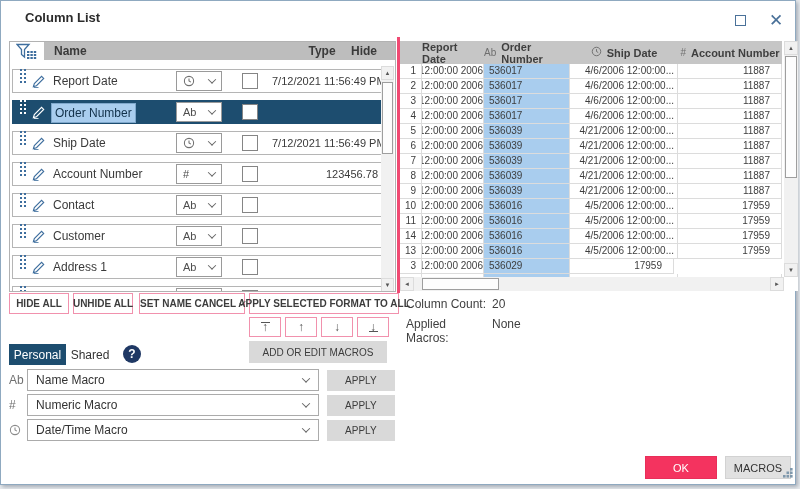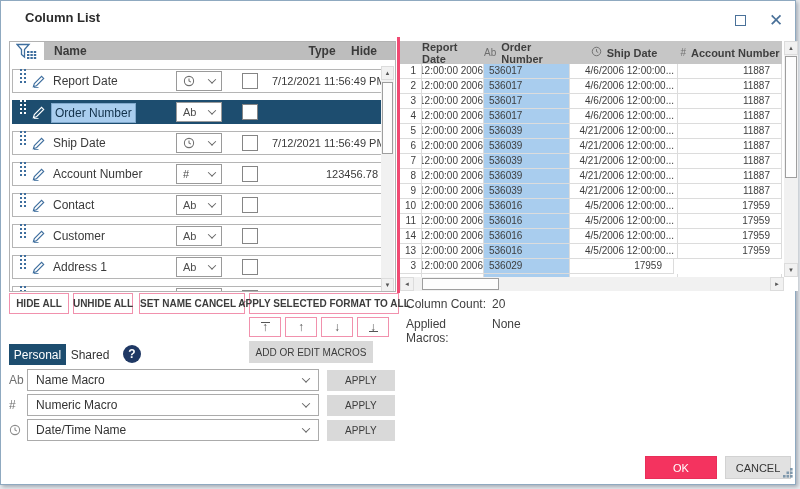--- a/index.html
+++ b/index.html
@@ -78,21 +78,21 @@
   .mv .bar.top { top: 4px; }
   .mv .bar.bot { bottom: 4px; }
   #mv1 { left: 248px; } #mv2 { left: 284px; } #mv3 { left: 320px; } #mv4 { left: 356px; }
 
   
   .tab { position: absolute; top: 343px; height: 21px; font-size: 12px; display: flex; align-items: center; justify-content: center; cursor: pointer; }
   #tab-personal { left: 8px; width: 57px; background: #1d4d6f; color: #fff; }
   #tab-shared { left: 65px; width: 48px; background: #fff; color: #333; }
   .help { position: absolute; left: 122px; top: 344px; width: 18px; height: 18px; border-radius: 50%; background: #1f3864; color: #fff; font-size: 12px; font-weight: bold; display: flex; align-items: center; justify-content: center; cursor: pointer; }
   .graybtn { position: absolute; background: #d9d9d9; border: none; color: #3c3c3c; font-size: 10px; font-family: "Liberation Sans", sans-serif; display: flex; align-items: center; justify-content: center; cursor: pointer; }
-  #btn-add-macros { left: 248px; top: 340px; width: 124px; height: 22px; }
+  #btn-add-macros { left: 248px; top: 340px; width: 138px; height: 22px; }
   .mrow { position: absolute; left: 8px; width: 386px; height: 22px; display: flex; align-items: center; }
   #mrow1 { top: 368px; } #mrow2 { top: 393px; } #mrow3 { top: 418px; }
   .micon { width: 19px; font-size: 12px; color: #707070; display: flex; align-items: center; }
   .mselect { width: 306px; height: 22px; background: #fff; border: 1px solid #ababab; display: flex; align-items: center; justify-content: space-between; padding: 0 9px 0 8px; font-size: 12px; color: #333; cursor: pointer; }
   .mapply { margin-left: 8px; width: 72px; height: 21px; position: static; }
 
   
   .pinkline { position: absolute; left: 396px; top: 36px; width: 3px; height: 256px; background: #f04a73; }
   .grid { position: absolute; left: 399px; top: 40px; width: 398px; height: 250px; background: #fff; font-size: 10px; }
   .ghead { display: flex; height: 23px; background: #c6c6c6; font-weight: bold; color: #3f3f3f; font-size: 11px; align-items: center; width: 382px; }
@@ -391,21 +391,21 @@
       <button class="graybtn mapply">APPLY</button>
     </div>
   <div class="mrow" id="mrow3">
       <span class="micon">
         <svg width="12" height="12" viewBox="0 0 14 14">
           <circle cx="7" cy="7" r="5.4" fill="none" stroke="#8a8a8a" stroke-width="1.2"></circle>
           <path d="M7 4 v3 l2.2 1.3" fill="none" stroke="#8a8a8a" stroke-width="1.2"></path>
         </svg>
       </span>
       <span class="mselect">
-        <span>Date/Time Name</span>
+        <span>Date/Time Macro</span>
         <span class="chev"></span>
       </span>
       <button class="graybtn mapply">APPLY</button>
     </div>
 
   <div class="pinkline"></div>
   <div class="grid">
     <div class="ghead">
       <span class="gc gc-n"></span>
       <span class="gc gc-report">
@@ -550,21 +550,21 @@
       <span class="lbl">Column Count:</span>
       <span>20</span>
     </div>
     <div class="line">
       <span class="lbl">Applied Macros:</span>
       <span>None</span>
     </div>
   </div>
 
   <button class="okbtn">OK</button>
-  <button class="cancelbtn">CANCEL</button>
+  <button class="cancelbtn">MACROS</button>
   <span class="grip">
     <svg width="11" height="11" viewBox="0 0 11 11">
       <g fill="#7f98ac">
         <rect x="8" y="1" width="2.6" height="2.6"></rect>
         <rect x="4.5" y="4.5" width="2.6" height="2.6"></rect>
           <rect x="8" y="4.5" width="2.6" height="2.6"></rect>
         <rect x="1" y="8" width="2.6" height="2.6"></rect>
           <rect x="4.5" y="8" width="2.6" height="2.6"></rect>
           <rect x="8" y="8" width="2.6" height="2.6"></rect>
       </g>

